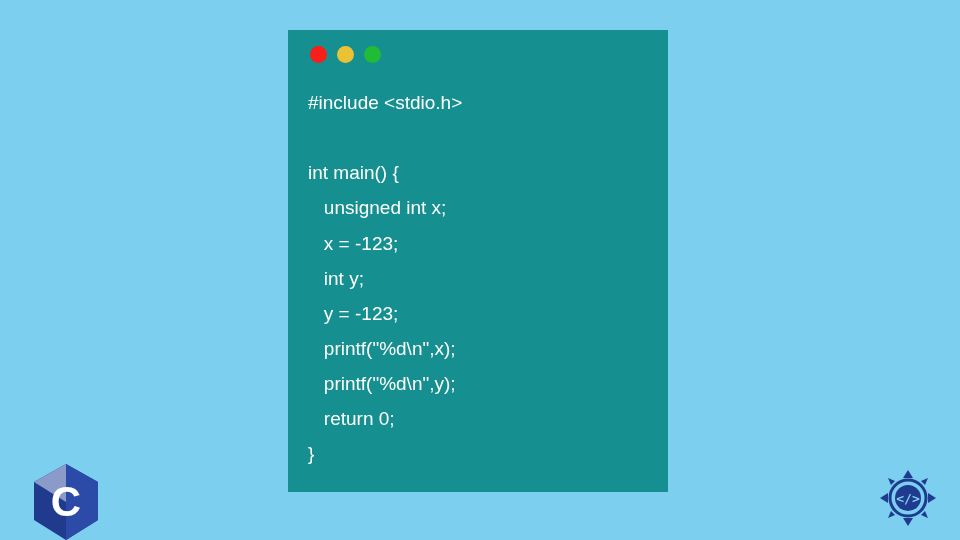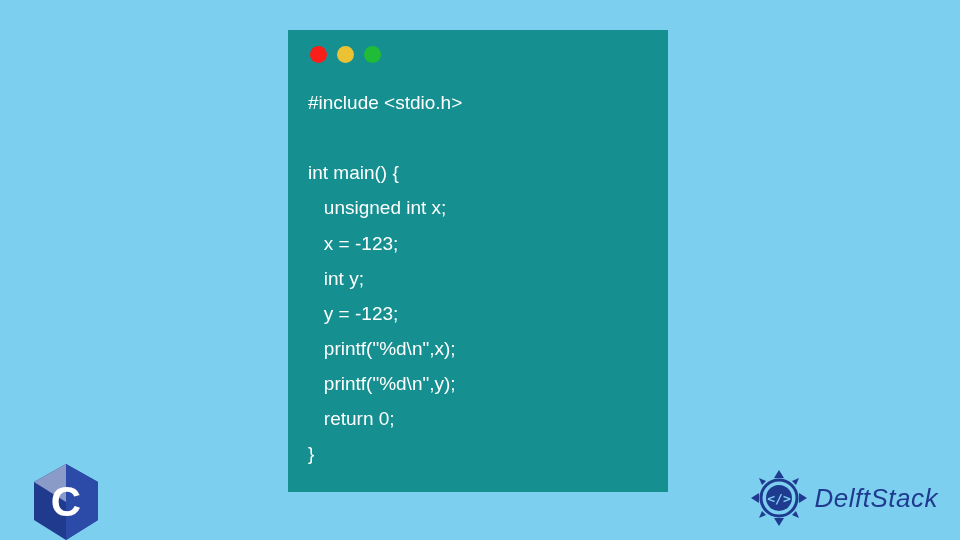--- a/index.html
+++ b/index.html
@@ -112,14 +112,13 @@
           <polygon points="20,-20 17,-13 13,-17"></polygon>
           <polygon points="-20,20 -17,13 -13,17"></polygon>
           <polygon points="20,20 13,17 17,13"></polygon>
         </g>
         <circle r="18" fill="none" stroke="#1f3b8f" stroke-width="3"></circle>
         <circle r="13" fill="#1f3b8f"></circle>
         <text x="0" y="5" text-anchor="middle" font-size="13" fill="#7dcff0" font-family="monospace" font-weight="bold">&lt;/&gt;</text>
       </g>
     </svg>
   </div>
-  <span class="ds-text">DelftStack</span>
 </div>
 
 </body></html>

